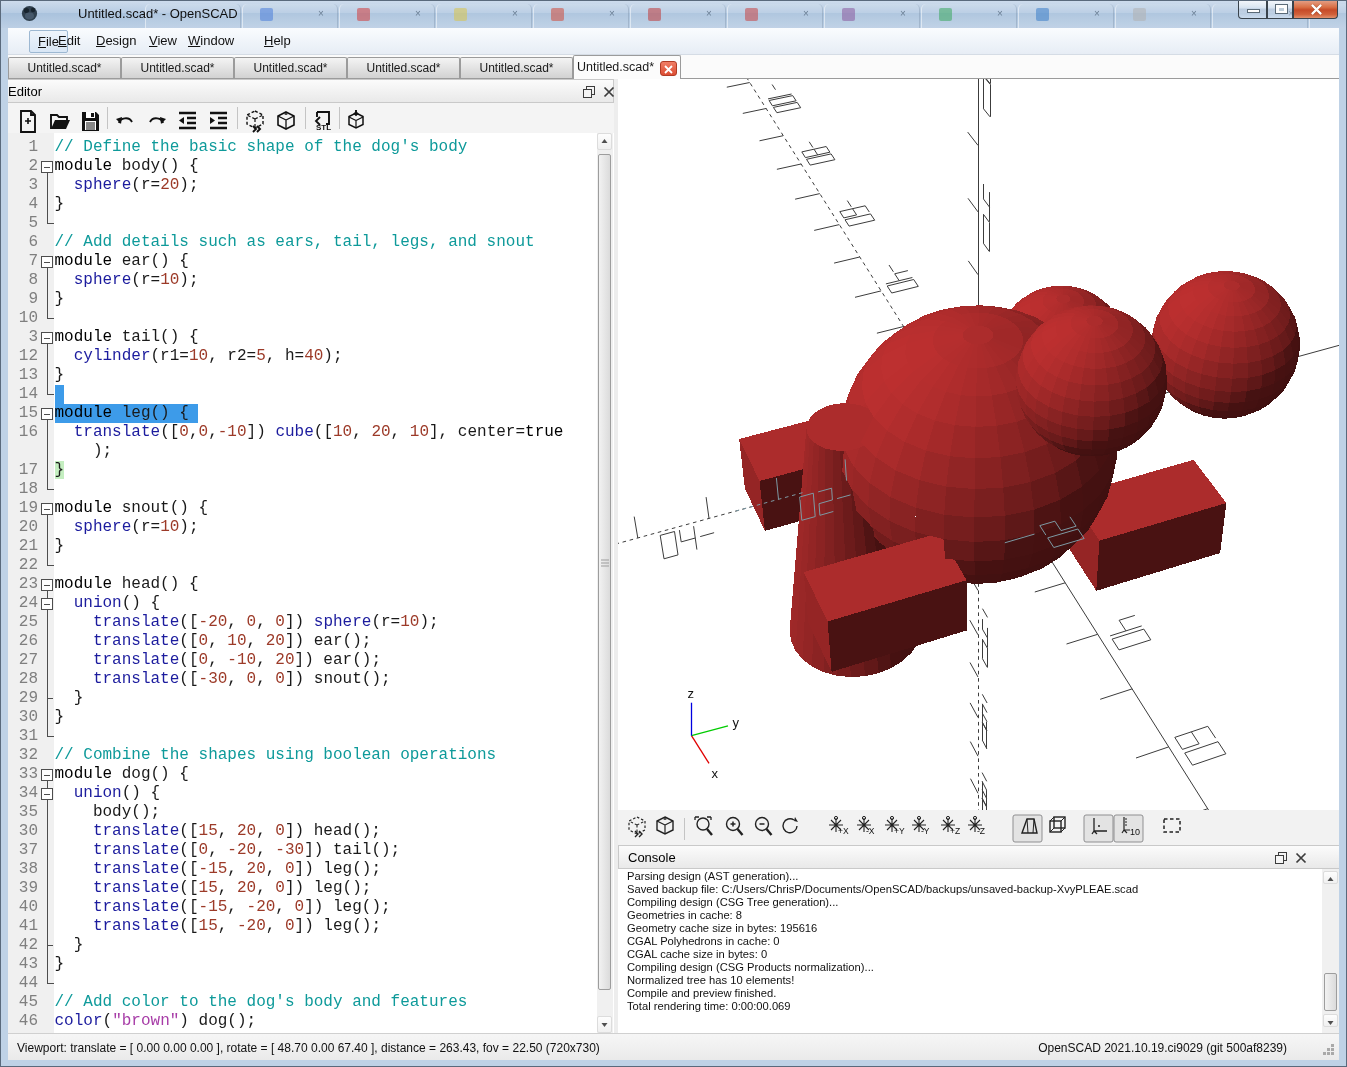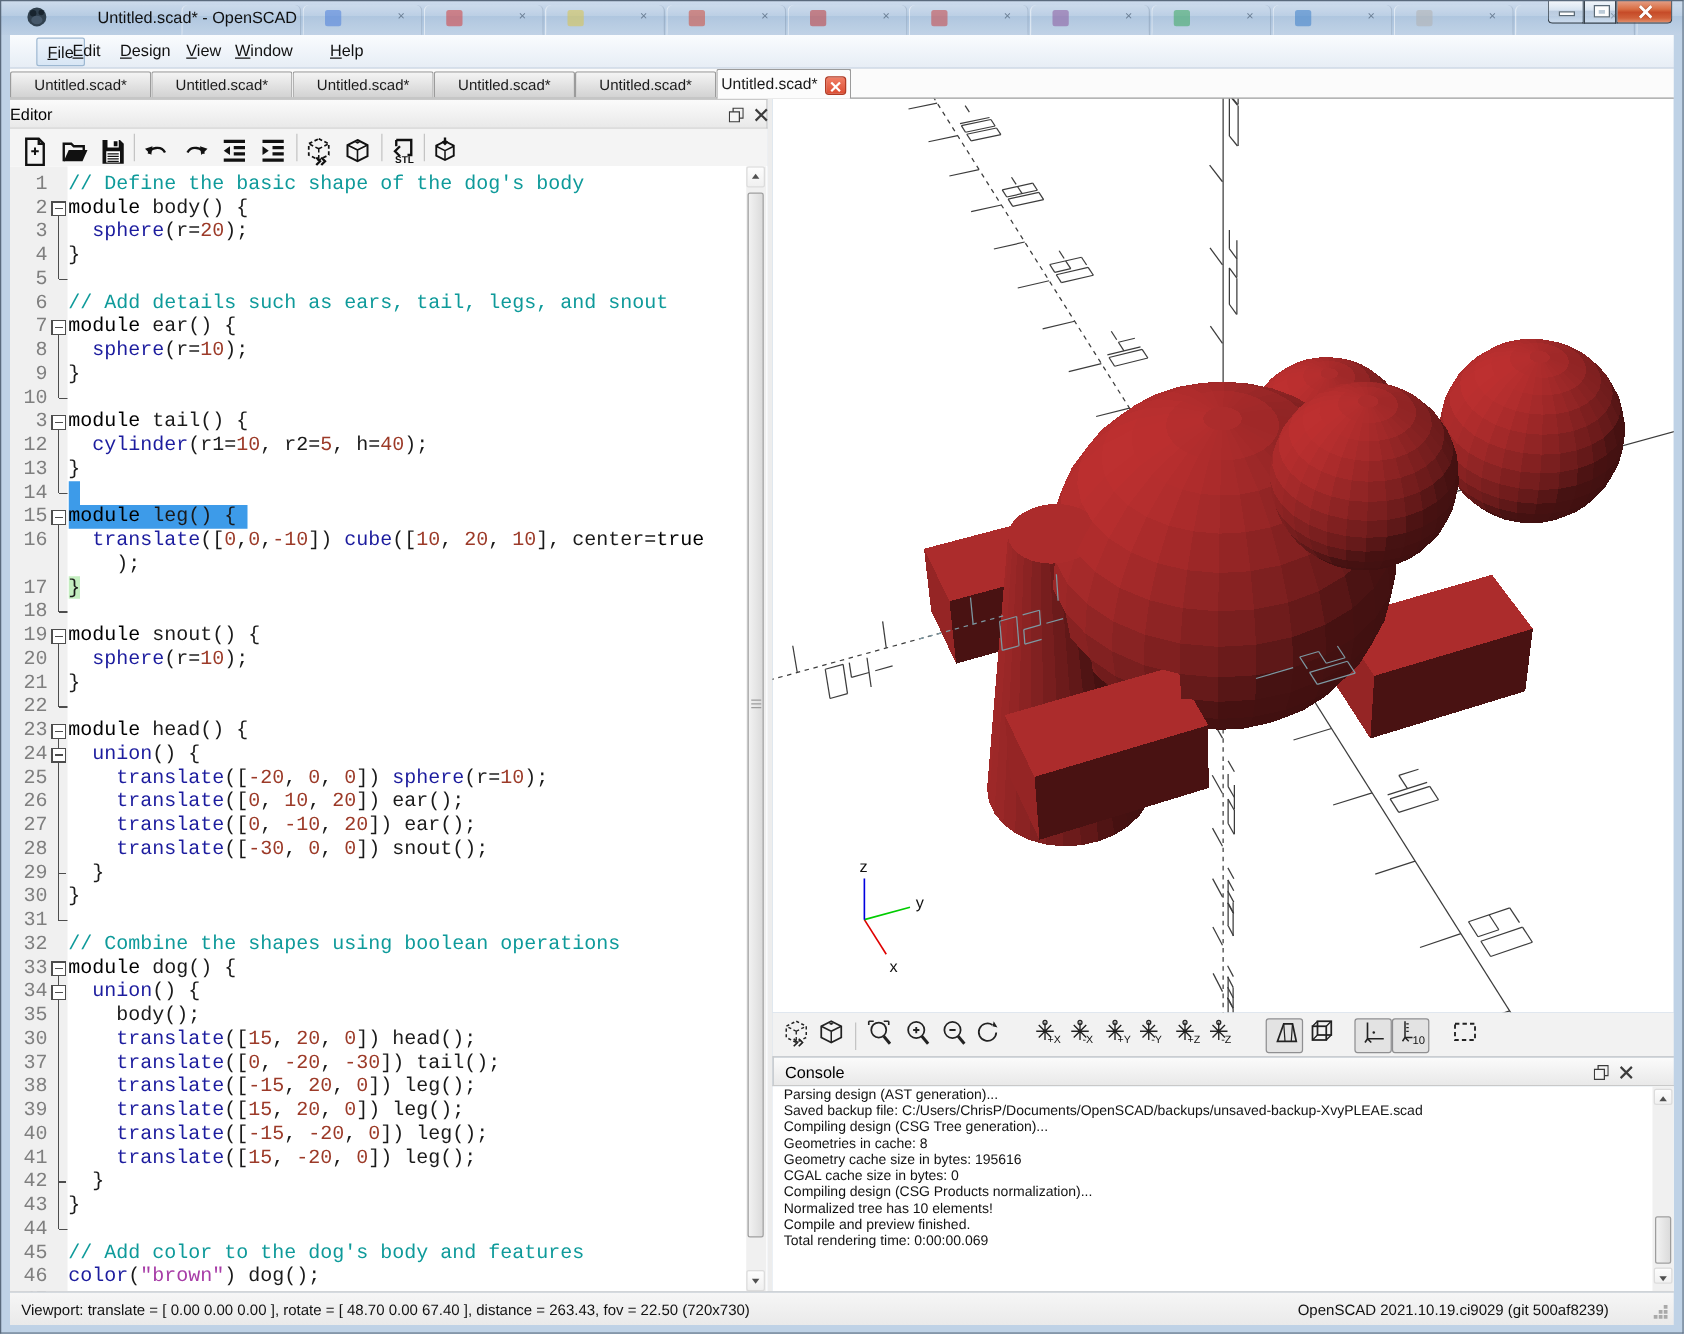--- a/index.html
+++ b/index.html
@@ -1713,20 +1713,21 @@
   <div class="dockbtn" style="left:673px"><svg width="12" height="12" viewBox="0 0 12 12" style="margin-top:3px">
         <path d="M1.5 1.5l9 9M10.5 1.5l-9 9" stroke="#3c3c3c" stroke-width="1.7"></path>
       </svg></div>
 </div>
 <div class="abs" id="console">
     <div>Parsing design (AST generation)...</div>
     <div>Saved backup file: C:/Users/ChrisP/Documents/OpenSCAD/backups/unsaved-backup-XvyPLEAE.scad</div>
     <div>Compiling design (CSG Tree generation)...</div>
     <div>Geometries in cache: 8</div>
     <div>Geometry cache size in bytes: 195616</div>
+    <div>CGAL Polyhedrons in cache: 0</div>
     <div>CGAL cache size in bytes: 0</div>
     <div>Compiling design (CSG Products normalization)...</div>
     <div>Normalized tree has 10 elements!</div>
     <div>Compile and preview finished.</div>
     <div>Total rendering time: 0:00:00.069</div>
 
 <div class="sbv" style="left:704px;top:0;width:17px;height:164px"></div>
 <div class="sb-btn" style="left:705px;top:2px"><svg width="13" height="15">
         <path d="M3.5 9l3-4 3 4z" fill="#505050"></path>
       </svg></div>

